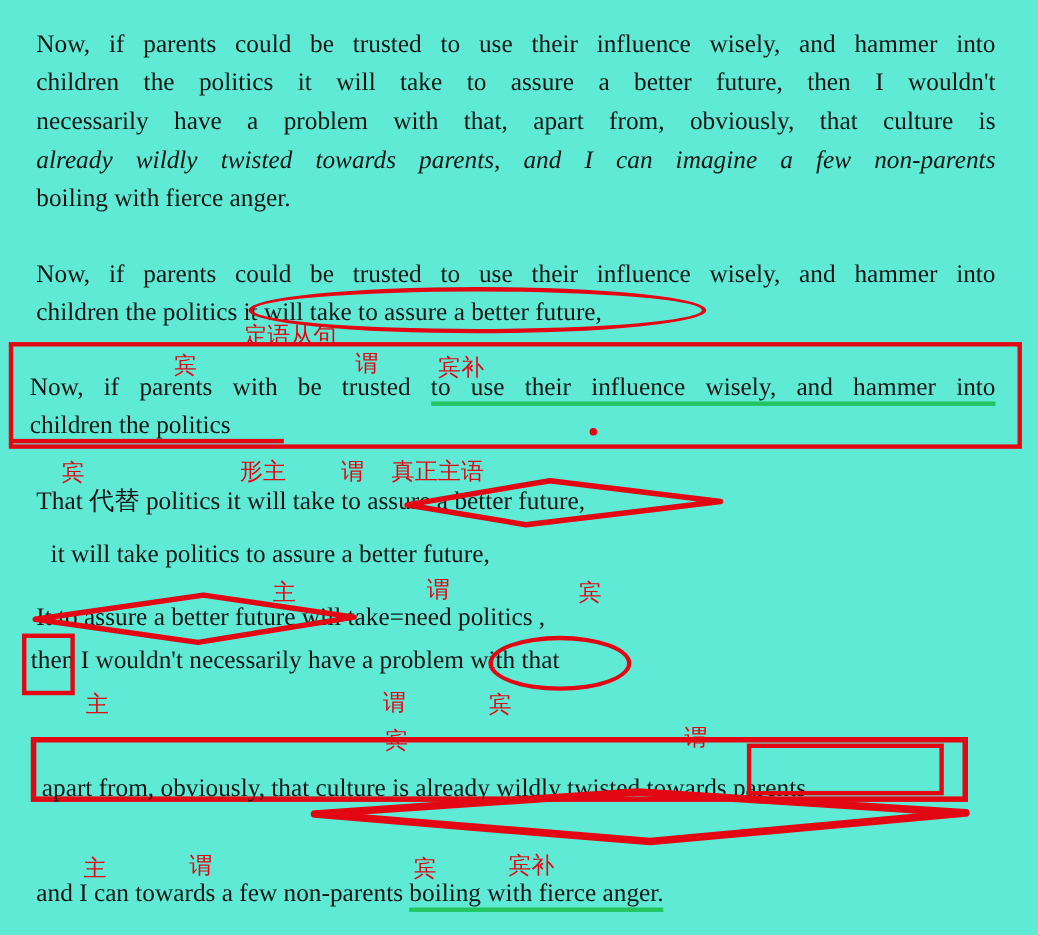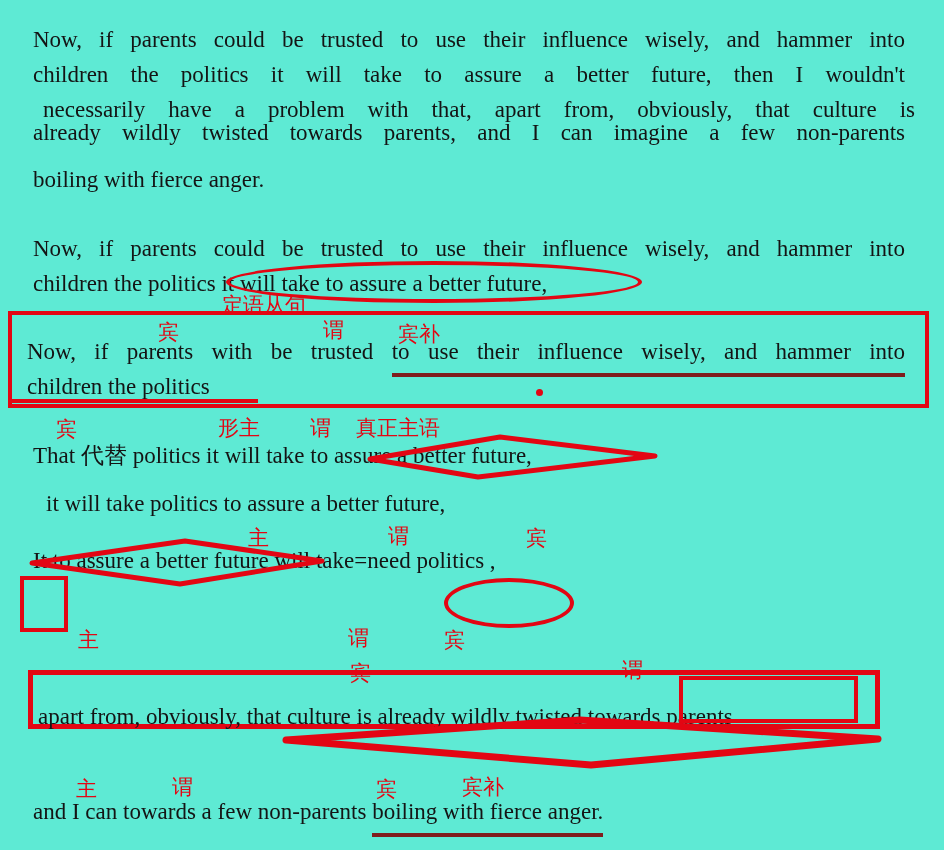--- a/index.html
+++ b/index.html
@@ -2,37 +2,37 @@
 <html><head>
 <meta charset="utf-8">
 <style>
   html,body{margin:0;padding:0;background:#fff;}
   .page{position:relative;width:944px;height:850px;background:#5eead4;overflow:hidden;
         font-family:"Liberation Serif", serif;color:#141414;}
   .en{position:absolute;font-size:23px;line-height:30px;white-space:nowrap;}
   .just{white-space:normal;text-align:justify;text-align-last:justify;}
   .cn{position:absolute;font-family:"DejaVu Sans", sans-serif;font-size:21px;line-height:24px;
       color:#e30613;white-space:nowrap;}
-  .redunder{border-bottom:4px solid #7f1d1d;padding-bottom:9px;}
+  .redunder{border-bottom:4px solid #22c55e;padding-bottom:1px;}
   .shape{position:absolute;box-sizing:border-box;}
   .ellipse{border:4px solid #e30613;border-radius:50%;}
   .redbox{border:4px solid #e30613;}
   .redbox-thick{border:5px solid #e30613;}
   .redfill{background:#e30613;}
   .svg-overlay{position:absolute;left:0;top:0;width:944px;height:850px;pointer-events:none;}
 </style>
 </head>
 <body>
 
 <div class="page">
 
   <div class="en just" style="left:33px;top:25px;width:872px;">Now, if parents could be trusted to use their influence wisely, and hammer into</div>
   <div class="en just" style="left:33px;top:60px;width:872px;">children the politics it will take to assure a better future, then I wouldn't</div>
-  <div class="en just" style="left:43px;top:95px;width:872px;">necessarily have a problem with that, apart from, obviously, that culture is</div>
-  <div class="en just" style="left:33px;top:118px;width:872px;">already wildly twisted towards parents, and I can imagine a few non-parents</div>
+  <div class="en just" style="left:33px;top:95px;width:872px;">necessarily have a problem with that, apart from, obviously, that culture is</div>
+  <div class="en just" style="left:33px;top:131px;width:872px;font-style:italic;">already wildly twisted towards parents, and I can imagine a few non-parents</div>
   <div class="en" style="left:33px;top:165px;">boiling with fierce anger.</div>
 
   <div class="en just" style="left:33px;top:234px;width:872px;">Now, if parents could be trusted to use their influence wisely, and hammer into</div>
   <div class="en" style="left:33px;top:269px;"><span>children the politics </span><span>it will take to assure a better future</span><span>,</span></div>
   <div class="shape ellipse" style="left:226px;top:261px;width:416px;height:42px;"></div>
   <div class="cn" style="left:222px;top:293px;">定语从句</div>
 
   <div class="shape redbox" style="left:8px;top:311px;width:921px;height:97px;"></div>
   <div class="cn" style="left:158px;top:320px;">宾</div>
   <div class="cn" style="left:323px;top:318px;">谓</div>
@@ -46,20 +46,21 @@
   <div class="cn" style="left:218px;top:416px;">形主</div>
   <div class="cn" style="left:310px;top:416px;">谓</div>
   <div class="cn" style="left:356px;top:416px;">真正主语</div>
   <div class="en" style="left:33px;top:441px;"><span>That 代替  politics it will take </span><span>to assure a better future</span><span>,</span></div>
   <div class="en" style="left:46px;top:477px;margin-top:12px;">it will take politics to assure a better future,</div>
 
   <div class="cn" style="left:248px;top:526px;">主</div>
   <div class="cn" style="left:388px;top:524px;">谓</div>
   <div class="cn" style="left:526px;top:526px;">宾</div>
   <div class="en" style="left:33px;top:546px;"><span>It to assure a better future</span><span> will take=need politics ,</span></div>
+  <div class="en" style="left:28px;top:585px;"><span>then</span><span> I wouldn't necessarily have a problem </span><span>with that</span></div>
   <div class="shape redbox" style="left:20px;top:576px;width:48px;height:56px;"></div>
   <div class="shape ellipse" style="left:444px;top:578px;width:130px;height:50px;"></div>
   <div class="cn" style="left:78px;top:628px;">主</div>
   <div class="cn" style="left:348px;top:626px;">谓</div>
   <div class="cn" style="left:444px;top:628px;">宾</div>
 
   <div class="cn" style="left:350px;top:661px;">宾</div>
   <div class="cn" style="left:622px;top:658px;">谓</div>
   <div class="shape redbox-thick" style="left:28px;top:670px;width:852px;height:59px;"></div>
   <div class="en" style="left:38px;top:688px;margin-top:14px;"><span>apart from, obviously, that culture is already wildly twisted </span><span>towards parents</span></div>

